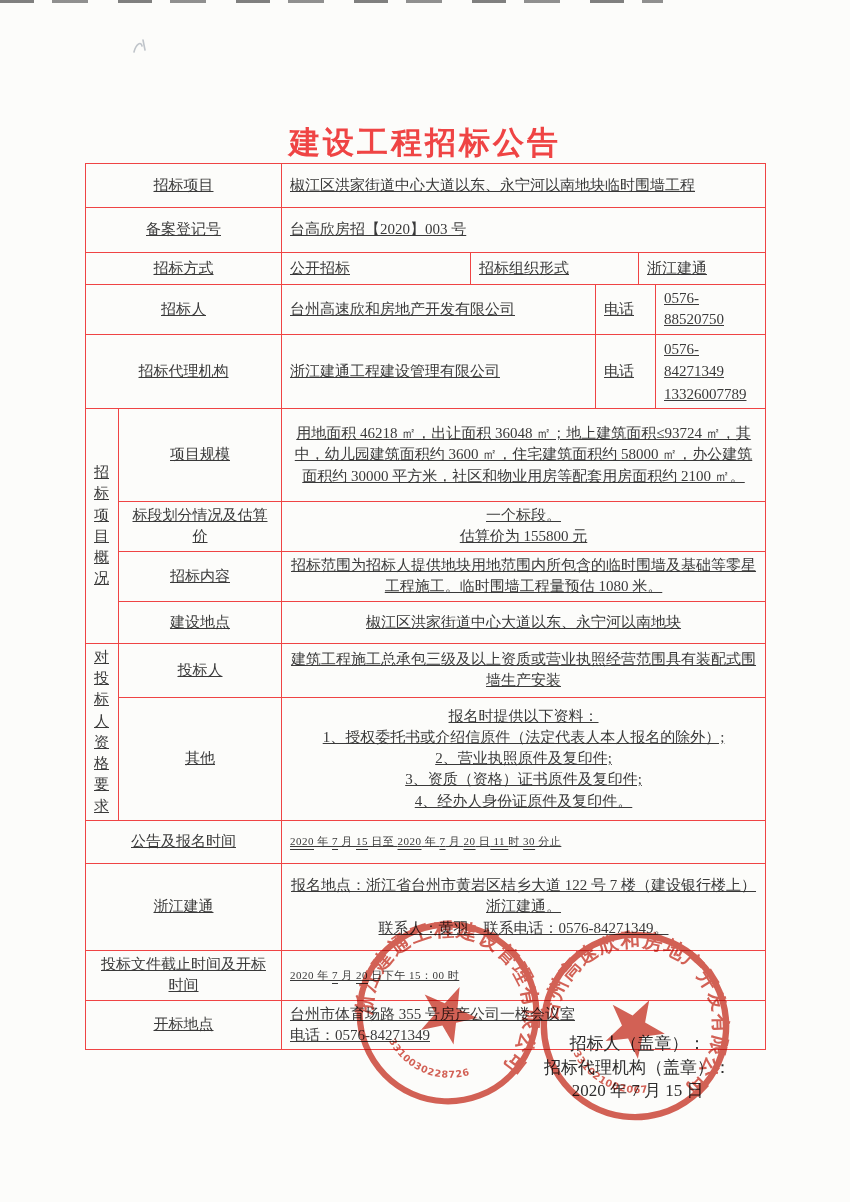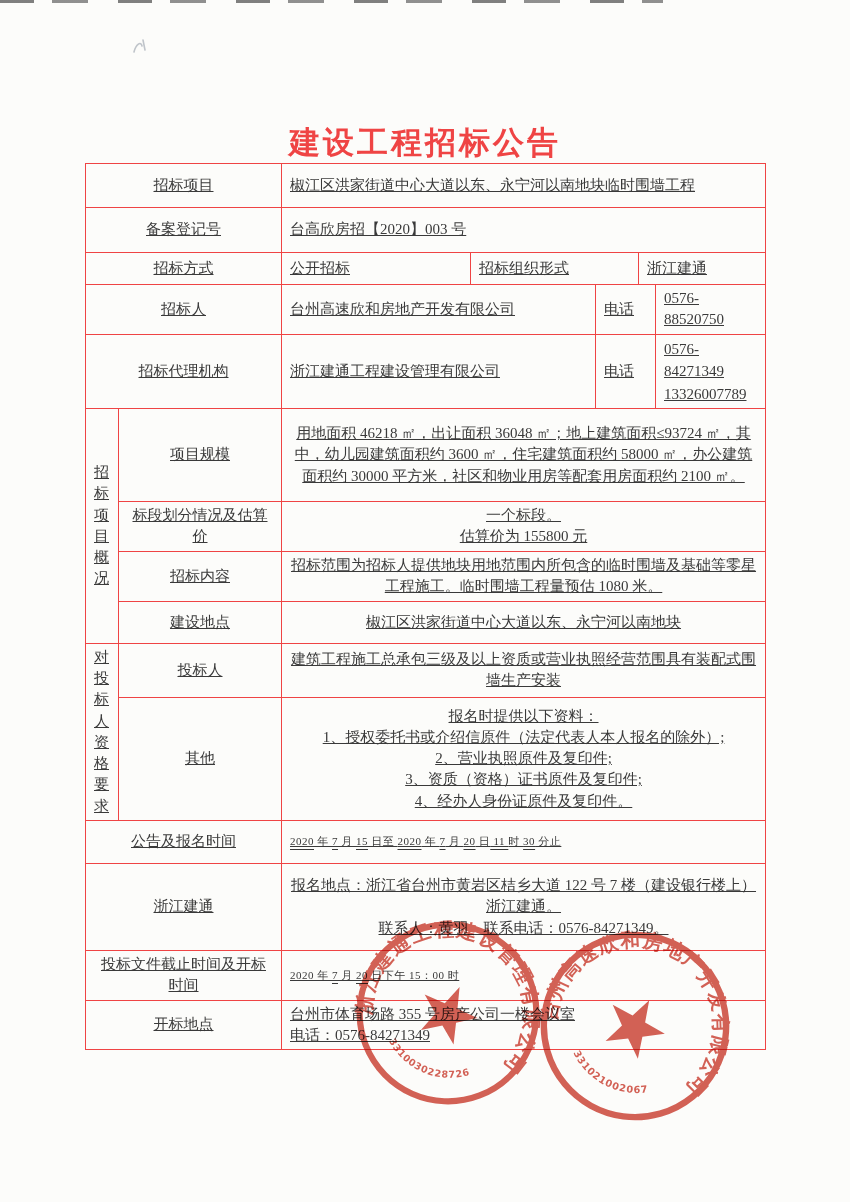--- a/index.html
+++ b/index.html
@@ -170,20 +170,25 @@
     <tr style="height:49px">
       <td colspan="2" class="lbl">开标地点</td>
       <td colspan="5" class="ctr">
             <div>台州市体育场路 355 号房产公司一楼会议室</div>
             <div>电话：0576-84271349</div>
           </td>
     </tr>
   </tbody>
     </table>
 
+  <div class="footer-block">
+    <div>招标人（盖章）：</div>
+    <div>招标代理机构（盖章）：</div>
+    <div>2020 年 7 月 15 日</div>
+  </div>
 
   <div class="stamp stamp-left">
     <svg width="190" height="190" viewBox="0 0 200 200">
       <defs>
         <path id="arcL" d="M 27,135 A 81,81 0 1 1 173,135" fill="none"></path>
         <path id="serL" d="M 55,152 A 72,72 0 0 0 145,152" fill="none"></path>
       </defs>
       <circle cx="100" cy="100" r="93" fill="none" stroke="#cf4a3e" stroke-width="6.5"></circle>
       <polygon points="100,70 107.3,91.9 130.4,92.1 111.9,105.9 118.8,127.9 100,114.5 81.2,127.9 88.1,105.9 69.6,92.1 92.7,91.9" fill="#cf4a3e"></polygon>
       <text class="stamp-ring-text" font-size="21" fill="#cf4a3e">

